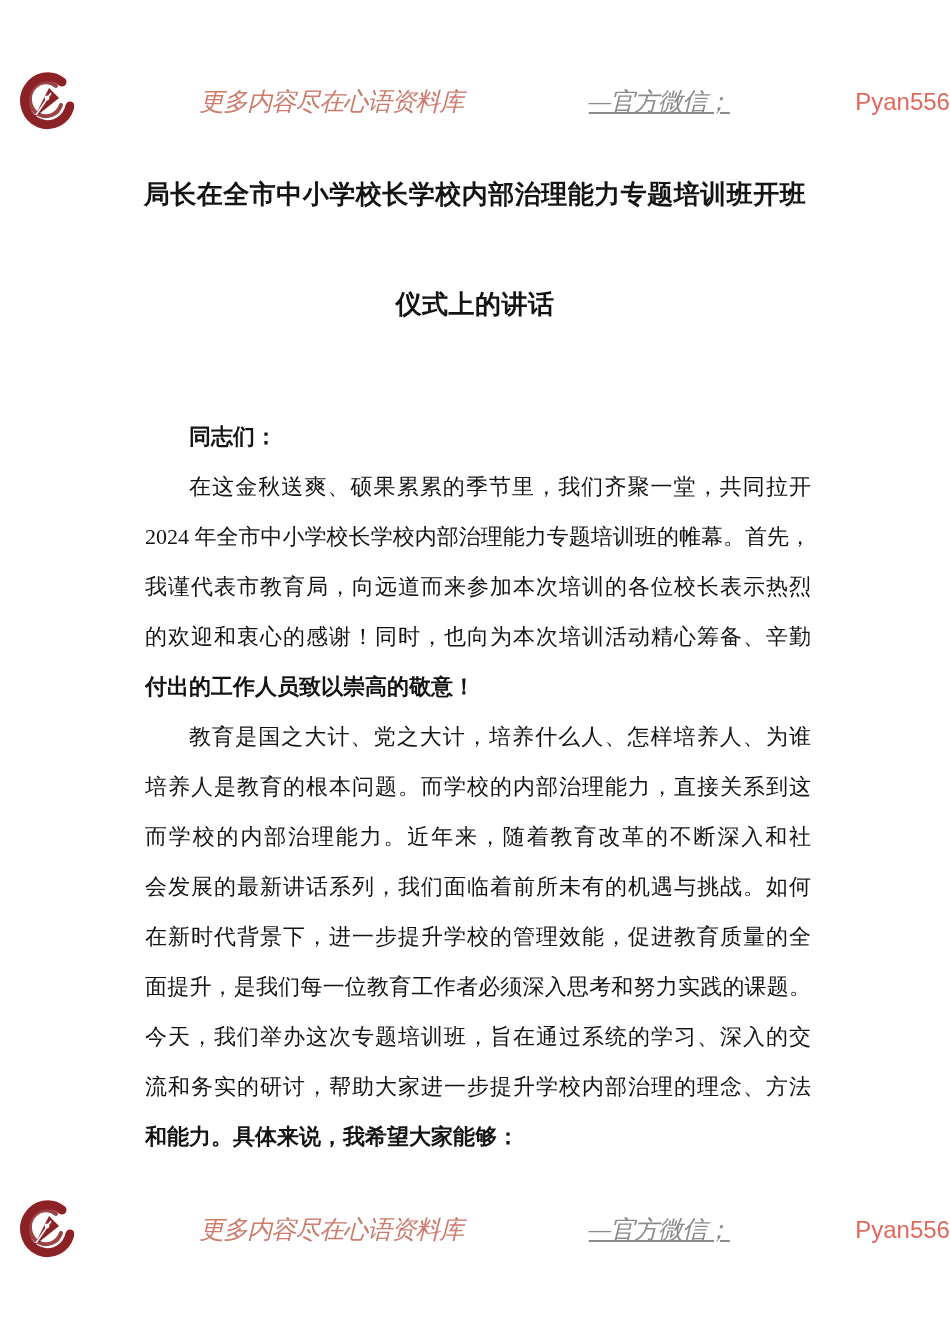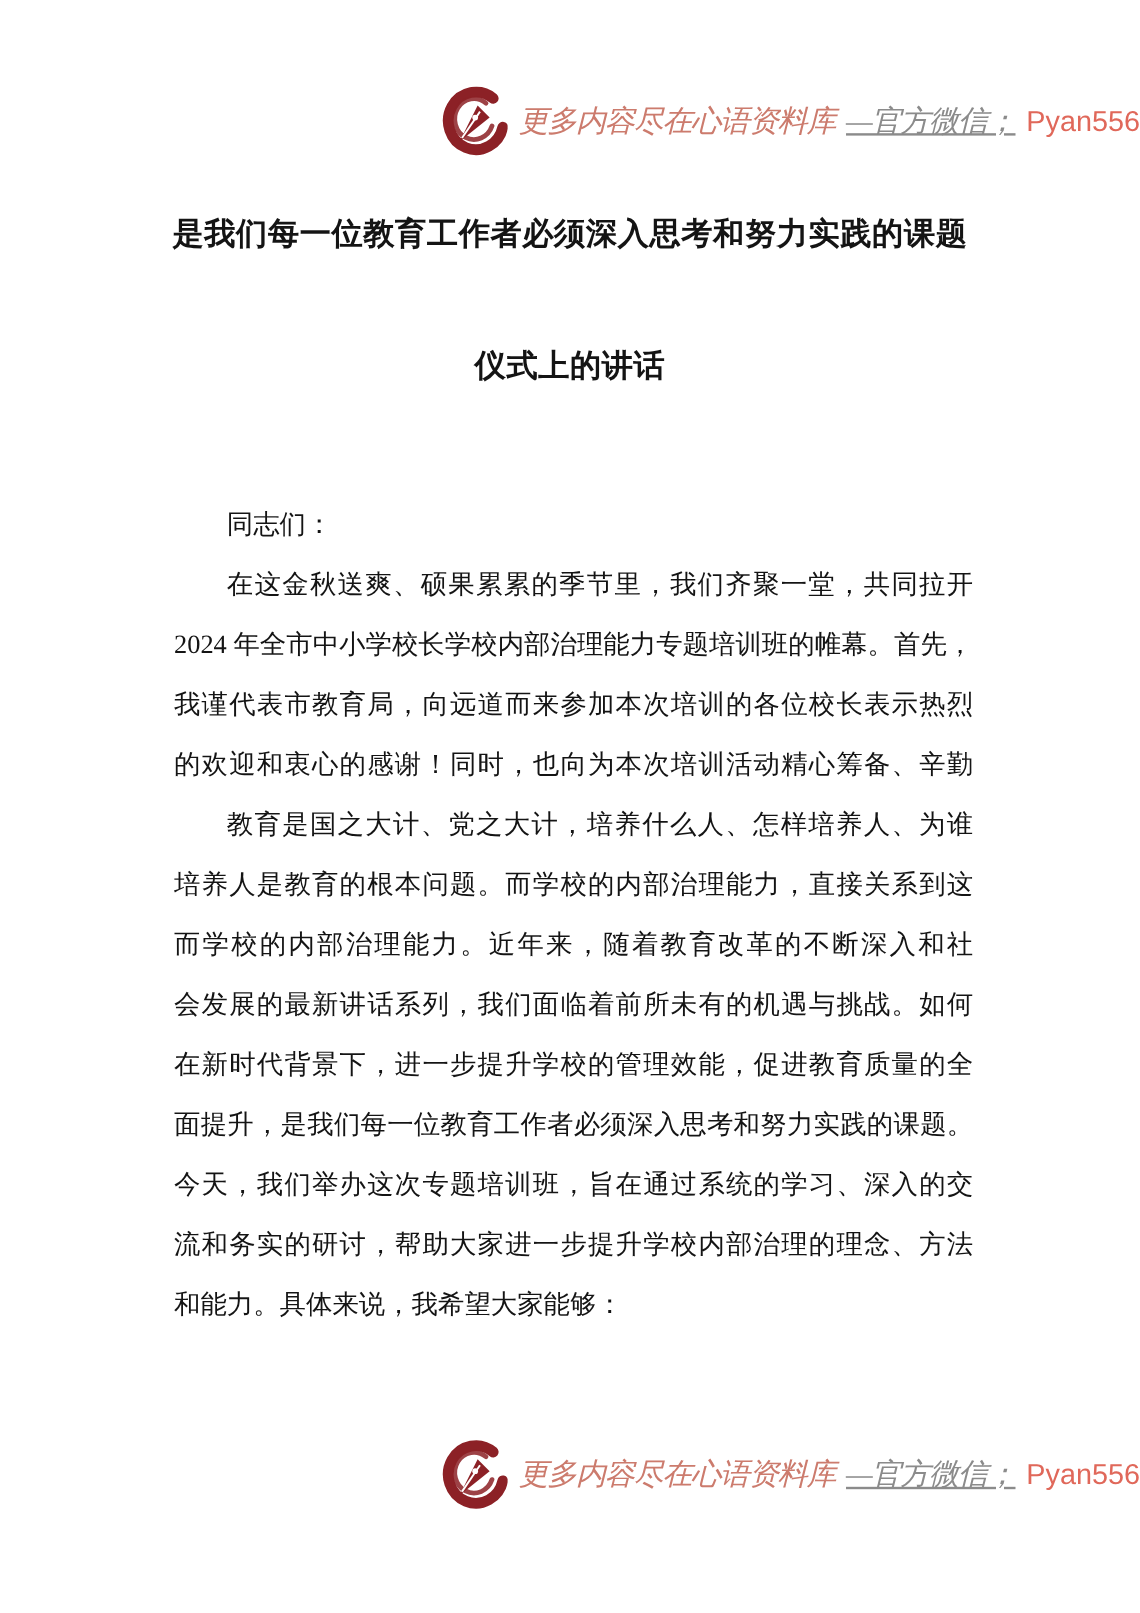--- a/index.html
+++ b/index.html
@@ -9,21 +9,21 @@
     width:950px; height:1344px;
     background:#ffffff;
     overflow:hidden;
     font-family:"Liberation Serif", serif;
     color:#141414;
     margin:0 auto;
   }
   
   .brand {
     position:absolute; left:16px; right:0;
-    display:flex; align-items:center; justify-content:flex-end;
+    display:flex; align-items:center; justify-content:space-between;
     gap:9px;
     white-space:nowrap;
   }
   .brand.at-top    { top:72px;  }
   .brand.at-bottom { top:1200px; }
   .brand .logo { width:58px; height:60px; flex:0 0 auto; }
   .brand .seg { font-size:25px; line-height:60px; }
   .brand .seg-library { color:#cc7b6d; font-style:italic; letter-spacing:-1px; }
   .brand .seg-channel { color:#8b8b8b; font-style:italic; letter-spacing:-1px;text-decoration:underline; }
   .brand .seg-wechat  { color:#e0685a; font-style:normal;
@@ -44,49 +44,50 @@
     top:412px; left:145px; width:666px;
   }
   .doc-body .line {
     height:50px; line-height:50px;
     font-size:22px;
     text-align:justify;
     text-align-last:justify;
     overflow:hidden;
   }
   .doc-body .line.indent { text-indent:2em; }
-  .doc-body .line.end    { text-align-last:left; }
+  .doc-body .line.end    { text-align-last:left;font-weight:bold; }
 </style>
 </head>
 <body>
 
 <div class="page">
 
   <div class="brand at-top">
     <svg class="logo" viewBox="0 0 58 60" aria-hidden="true">
       <path d="M46 10 A 23 24 0 1 0 54 34" fill="none" stroke="#8c2126" stroke-width="9" stroke-linecap="round"></path>
       <path d="M40 14 A 16 17 0 1 0 45 33" fill="none" stroke="#8c2126" stroke-width="4" stroke-linecap="round" opacity="0.85"></path>
       <path d="M18 46 L33 16 L43 26 Z" fill="#8c2126"></path>
       <path d="M20 43 L35 21" stroke="#ffffff" stroke-width="1.6" fill="none"></path>
       <circle cx="31" cy="26" r="2.4" fill="#ffffff"></circle>
     </svg>
     <span class="seg seg-library">更多内容尽在心语资料库</span>
       <span class="seg seg-channel">—官方微信；</span>
       <span class="seg seg-wechat">Pyan556</span>
   </div>
 
-  <div class="title-line l1">是我们每一位教育工作者必须深入思考和努力实践的课题</div>
+  <div class="title-line l1">局长在全市中小学校长学校内部治理能力专题培训班开班</div>
   <div class="title-line l2">仪式上的讲话</div>
 
   <div class="doc-body">
       <div class="line indent end">同志们：</div>
       <div class="line indent">在这金秋送爽、硕果累累的季节里，我们齐聚一堂，共同拉开</div>
       <div class="line">2024 年全市中小学校长学校内部治理能力专题培训班的帷幕。首先，</div>
       <div class="line">我谨代表市教育局，向远道而来参加本次培训的各位校长表示热烈</div>
       <div class="line">的欢迎和衷心的感谢！同时，也向为本次培训活动精心筹备、辛勤</div>
+      <div class="line end">付出的工作人员致以崇高的敬意！</div>
       <div class="line indent">教育是国之大计、党之大计，培养什么人、怎样培养人、为谁</div>
       <div class="line">培养人是教育的根本问题。而学校的内部治理能力，直接关系到这</div>
       <div class="line">而学校的内部治理能力。近年来，随着教育改革的不断深入和社</div>
       <div class="line">会发展的最新讲话系列，我们面临着前所未有的机遇与挑战。如何</div>
       <div class="line">在新时代背景下，进一步提升学校的管理效能，促进教育质量的全</div>
       <div class="line">面提升，是我们每一位教育工作者必须深入思考和努力实践的课题。</div>
       <div class="line">今天，我们举办这次专题培训班，旨在通过系统的学习、深入的交</div>
       <div class="line">流和务实的研讨，帮助大家进一步提升学校内部治理的理念、方法</div>
       <div class="line end">和能力。具体来说，我希望大家能够：</div>
     </div>

